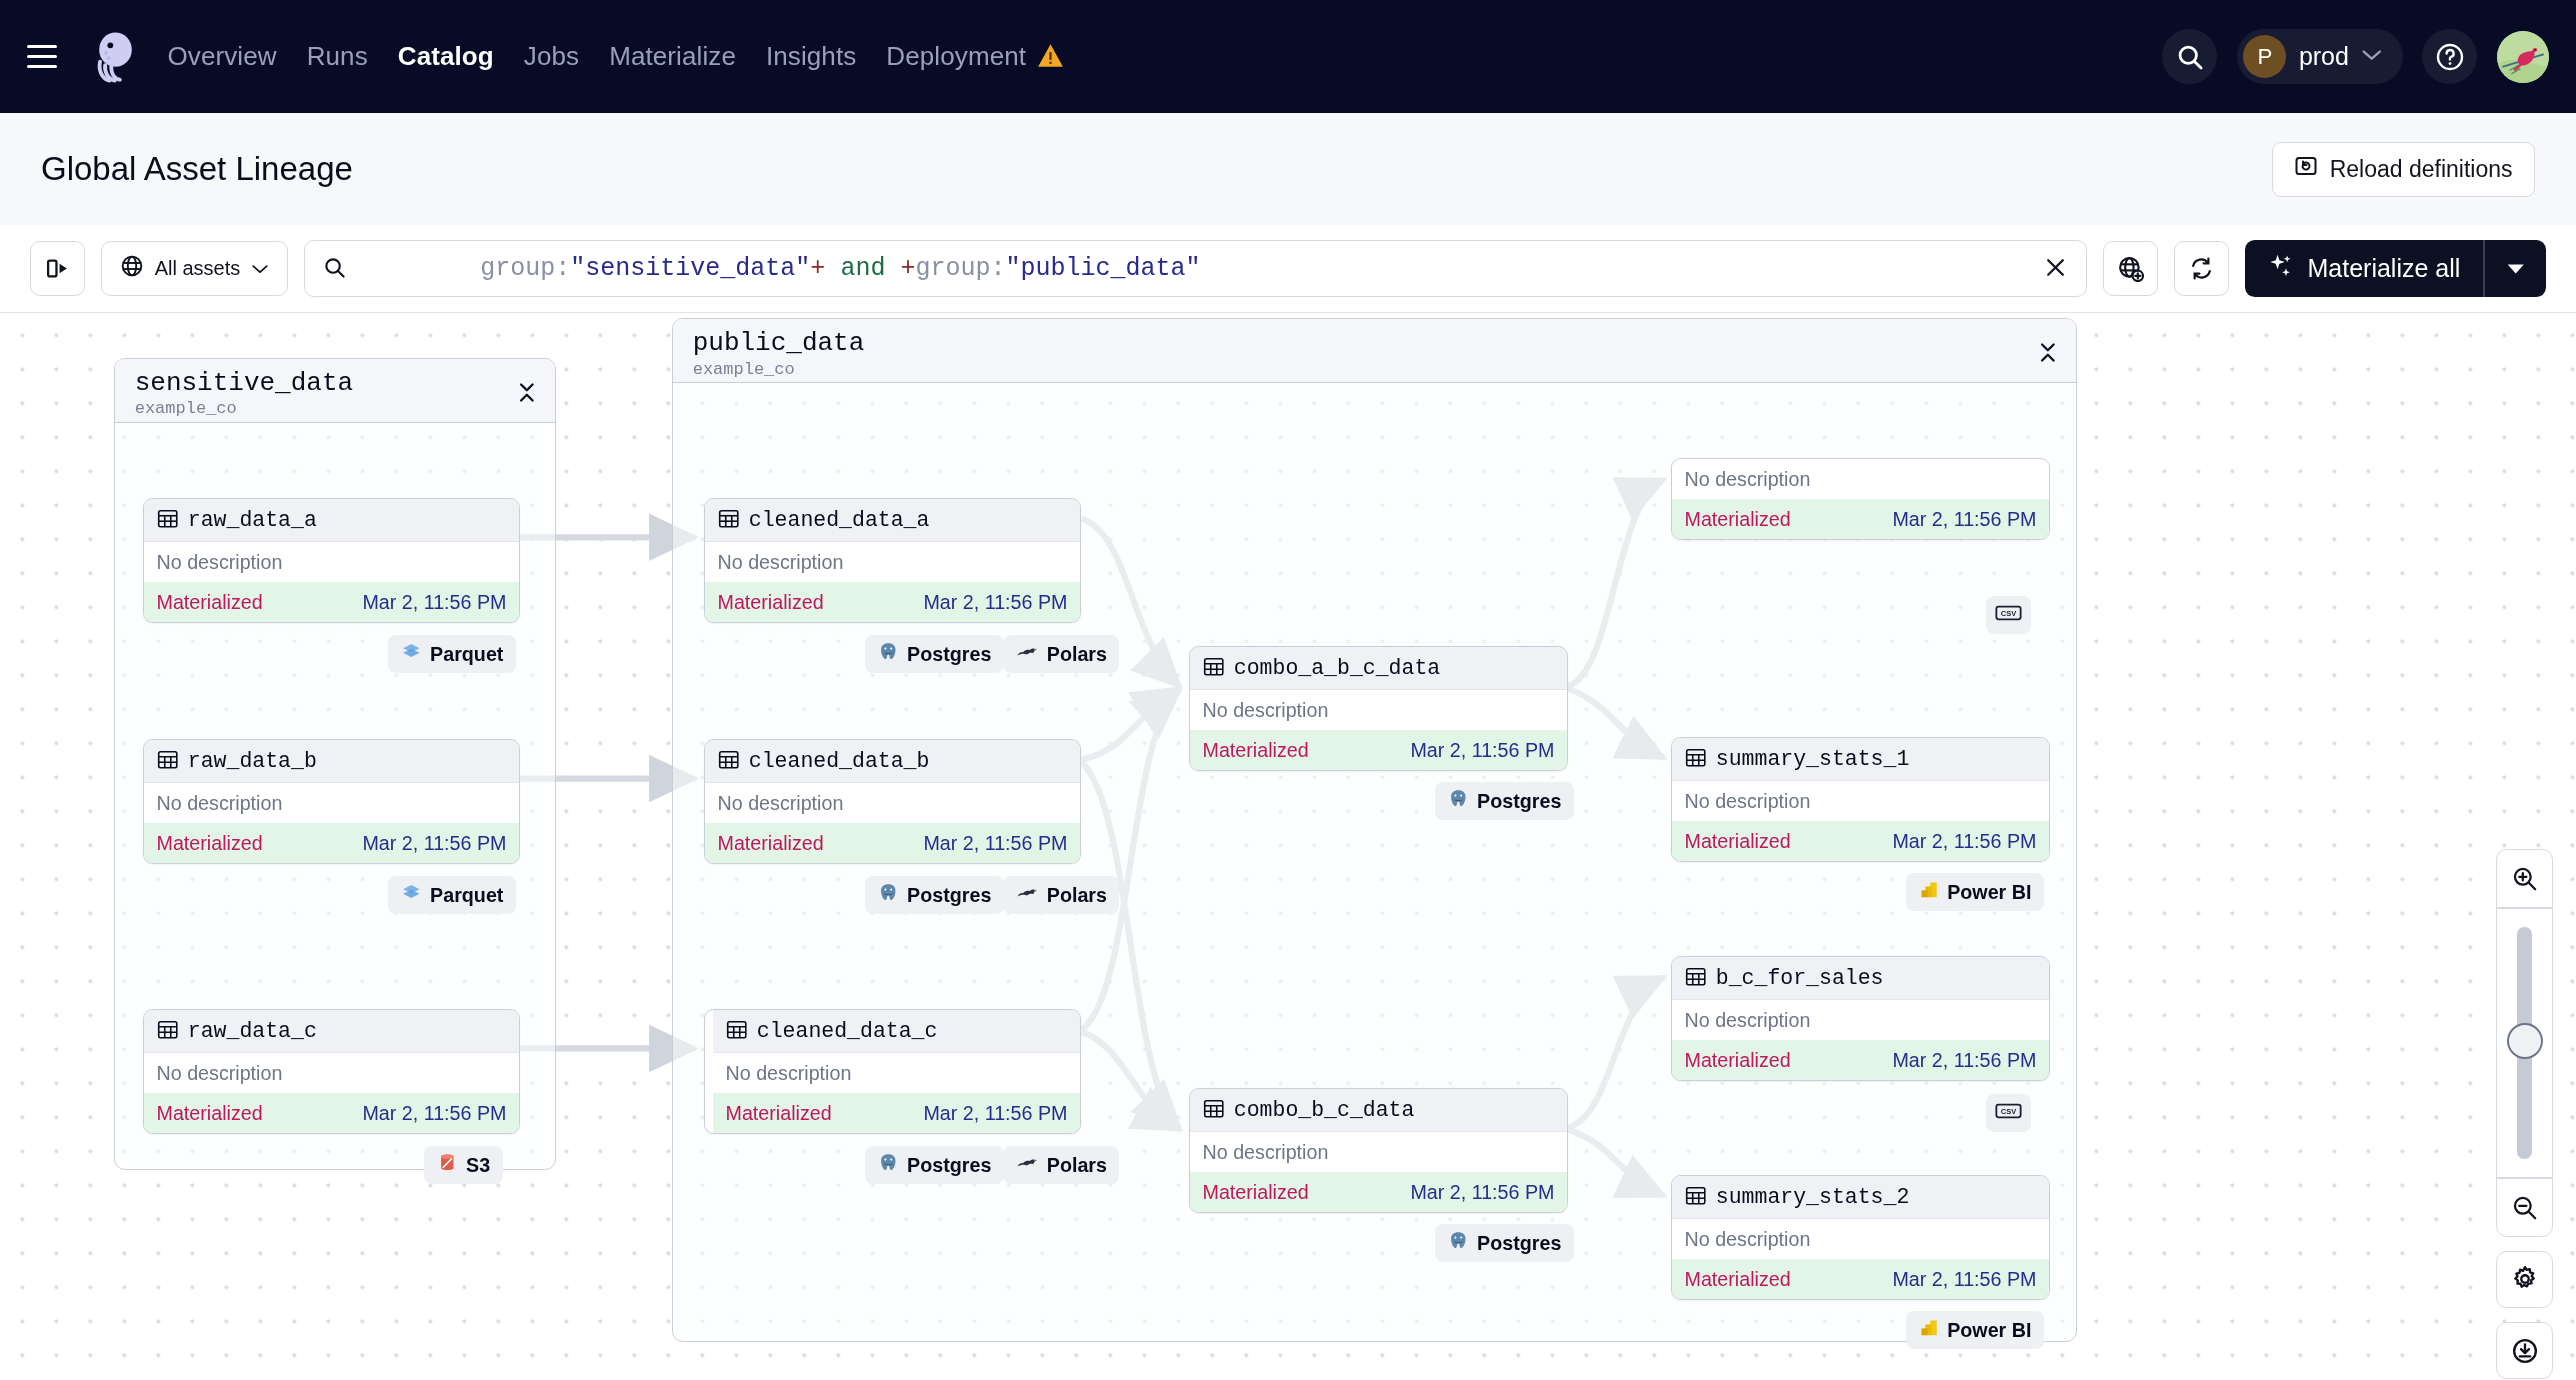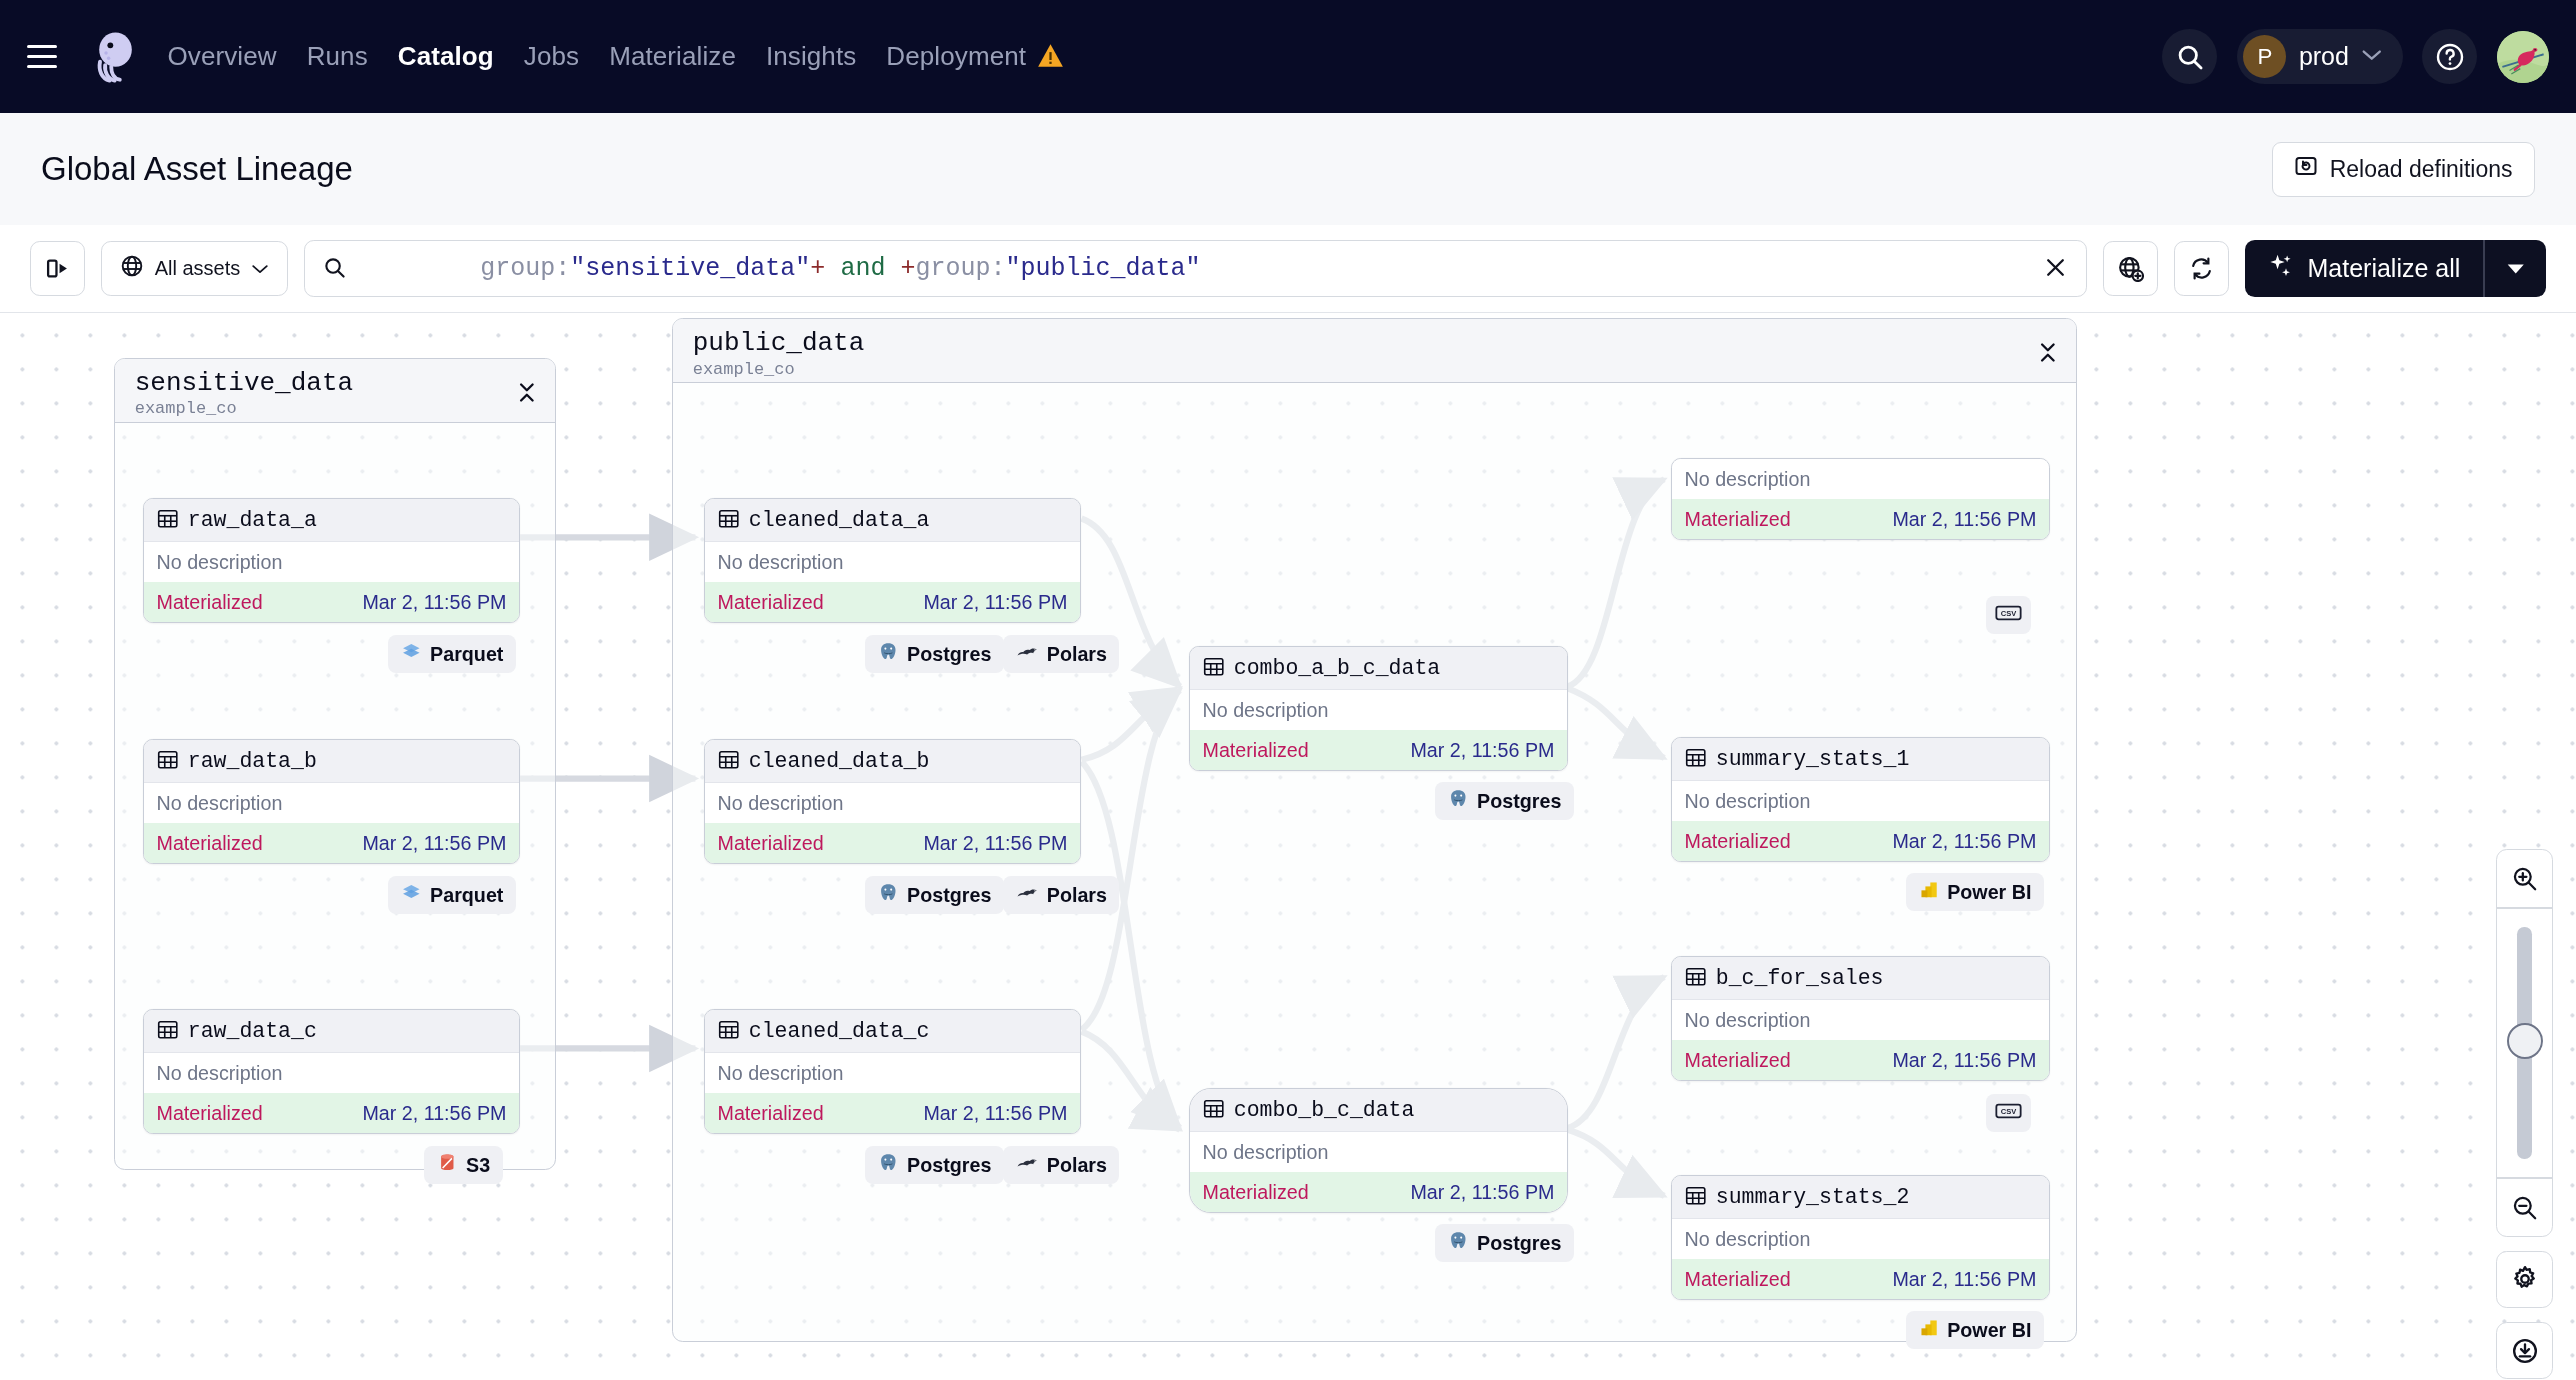--- a/index.html
+++ b/index.html
@@ -584,21 +584,21 @@
     <div class="tag" style="left:1003px; top:563px;">
       <span>
         <svg width="22.3" height="19.7" viewBox="0 0 22 18">
           <path d="M1.5 12.5 C3 10 5 9 7 9.3 C8.5 7.2 11 6.3 13.5 7.3 C15 5.5 18 5.2 20.5 6.8 C18.5 7.8 17.5 9 17 10.3 C15 9.5 12.5 10 11 11.6 C8.5 10.5 4.5 10.8 1.5 12.5 Z" fill="#2A2F3D"></path>
           <circle cx="18.7" cy="7" r="0.65" fill="#fff"></circle>
         </svg>
       </span>
       <span>Polars</span>
     </div>
 
-    <div class="node" style="left:704px; top:696px;">
+    <div class="node" style="left:704px; top:696px;padding-left:8px;">
       <div class="node-head">
         <span>
           <svg width="21.5" height="21.5" viewBox="0 0 20 20" fill="none" stroke="#0A0C1B" stroke-width="1.5">
             <rect x="1.6" y="2.6" width="16.8" height="14.8" rx="1.6"></rect>
             <line x1="1.6" y1="7.2" x2="18.4" y2="7.2"></line>
               <line x1="1.6" y1="12.3" x2="18.4" y2="12.3"></line>
             <line x1="7.2" y1="7.2" x2="7.2" y2="17.4"></line>
               <line x1="12.8" y1="7.2" x2="12.8" y2="17.4"></line>
           </svg>
         </span>
@@ -655,21 +655,21 @@
         <svg width="20.6" height="20.6" viewBox="0 0 20 20">
           <path d="M10 2.2 C5.6 2.2 3 4.6 3 8.4 C3 12 4.6 16 6.6 17.4 C7.6 18 8.4 17 8.6 15.8 C8.8 14.2 9.2 13 10 13 C10.8 13 11.2 14.2 11.4 15.8 C11.6 17 12.4 18 13.4 17.4 C15.4 16 17 12 17 8.4 C17 4.6 14.4 2.2 10 2.2 Z" fill="#5E87AC"></path>
           <circle cx="7.2" cy="7.4" r="1" fill="#fff"></circle>
             <circle cx="12.8" cy="7.4" r="1" fill="#fff"></circle>
           <path d="M6 11.5 C7 12.5 13 12.5 14 11.5" stroke="#31526E" stroke-width="0.9" fill="none"></path>
         </svg>
       </span>
       <span>Postgres</span>
     </div>
 
-    <div class="node" style="left:1189px; top:775px; width:379px;border-radius:22px;">
+    <div class="node" style="left:1189px; top:775px; width:379px;">
       <div class="node-head">
         <span>
           <svg width="21.5" height="21.5" viewBox="0 0 20 20" fill="none" stroke="#0A0C1B" stroke-width="1.5">
             <rect x="1.6" y="2.6" width="16.8" height="14.8" rx="1.6"></rect>
             <line x1="1.6" y1="7.2" x2="18.4" y2="7.2"></line>
               <line x1="1.6" y1="12.3" x2="18.4" y2="12.3"></line>
             <line x1="7.2" y1="7.2" x2="7.2" y2="17.4"></line>
               <line x1="12.8" y1="7.2" x2="12.8" y2="17.4"></line>
           </svg>
         </span>

